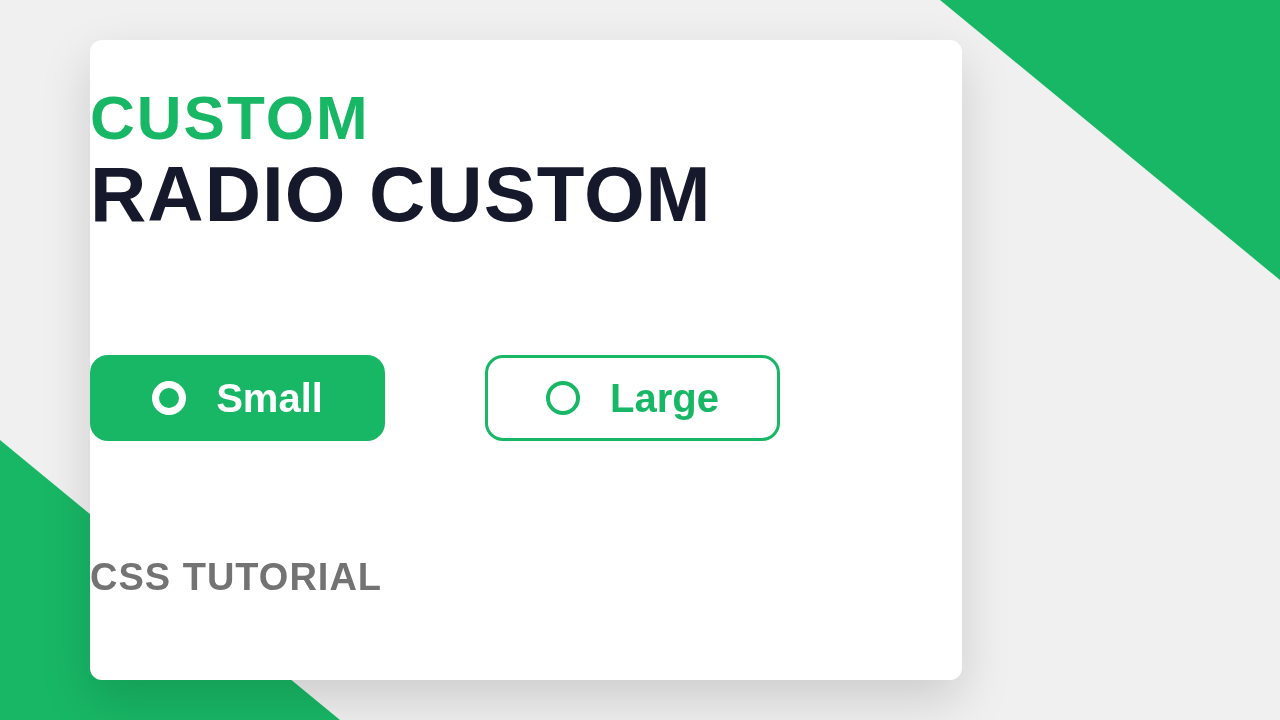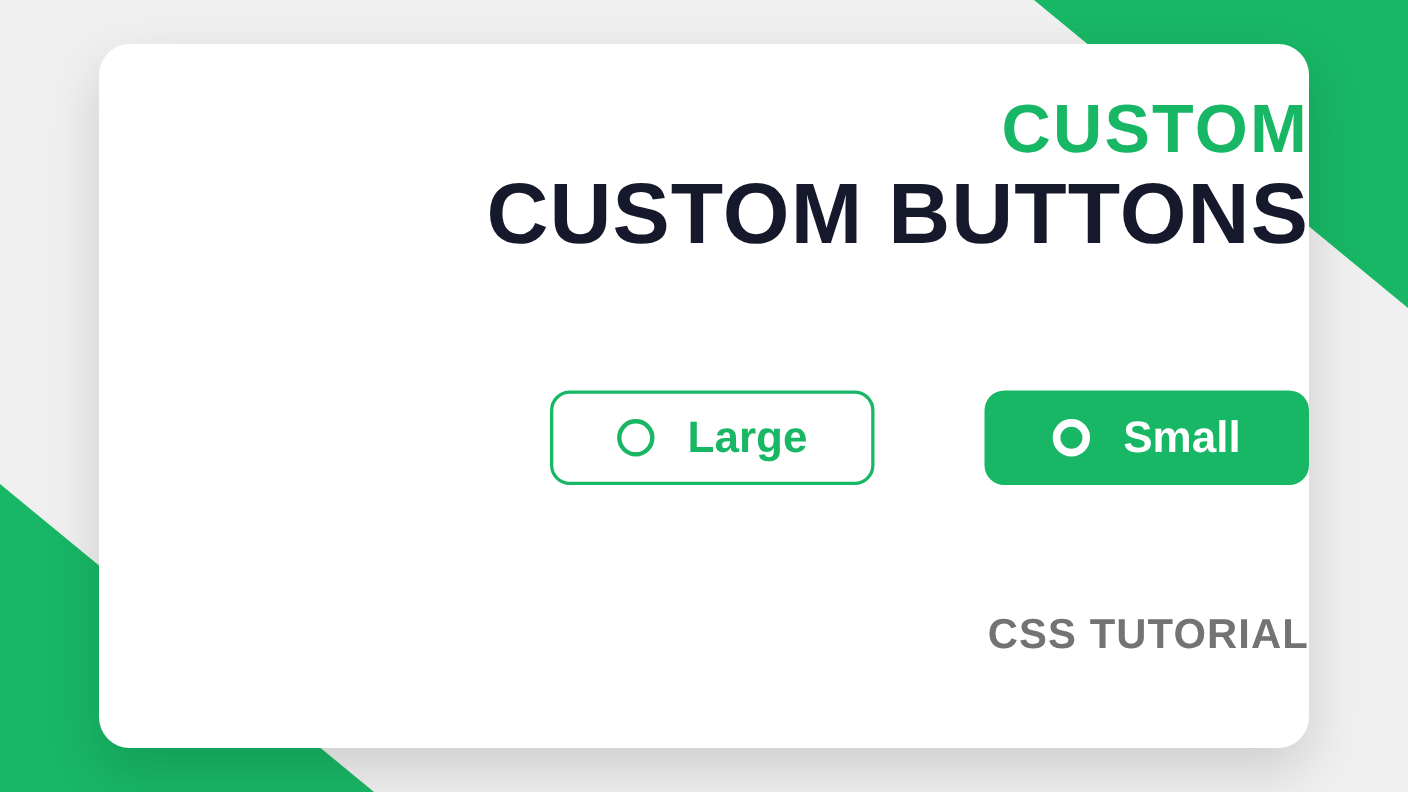--- a/index.html
+++ b/index.html
@@ -26,28 +26,28 @@
     left: 0;
     width: 0;
     height: 0;
     border-right: 340px solid transparent;
     border-bottom: 280px solid #18b765;
   }
   .card {
     position: absolute;
     top: 40px;
     left: 90px;
-    width: 1100px;
+    width: 872px;
     height: 640px;
     background: #ffffff;
-    border-radius: 28px;
+    border-radius: 12px;
     box-shadow: 0 20px 50px rgba(0,0,0,0.15);
     display: flex;
     flex-direction: column;
-    align-items: flex-end;
+    align-items: flex-start;
     padding-top: 42px;
   }
   .title-line1 {
     font-size: 62px;
     font-weight: 800;
     letter-spacing: 2px;
     color: #18b765;
   }
   .title-line2 {
     font-size: 78px;
@@ -107,27 +107,27 @@
   }
 </style>
 </head>
 <body>
 
 <div class="triangle-top"></div>
 <div class="triangle-bottom"></div>
 
 <div class="card">
   <div class="title-line1">CUSTOM</div>
-  <div class="title-line2">CUSTOM BUTTONS</div>
+  <div class="title-line2">RADIO CUSTOM</div>
 
   <div class="radio-row">
+    <div class="radio-btn selected">
+      <span class="circle-selected"></span>
+      <span>Small</span>
+    </div>
     <div class="radio-btn unselected">
       <span class="circle-unselected"></span>
       <span>Large</span>
-    </div>
-    <div class="radio-btn selected">
-      <span class="circle-selected"></span>
-      <span>Small</span>
     </div>
   </div>
 
   <div class="footer-text">CSS TUTORIAL</div>
 </div>
 
 </body></html>

